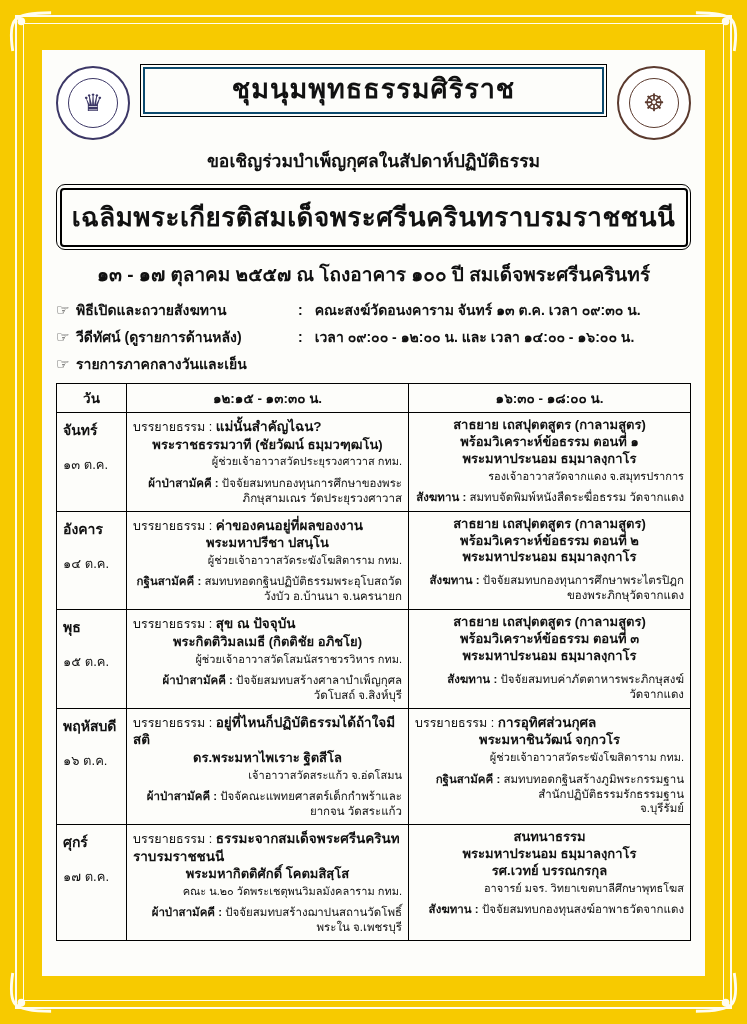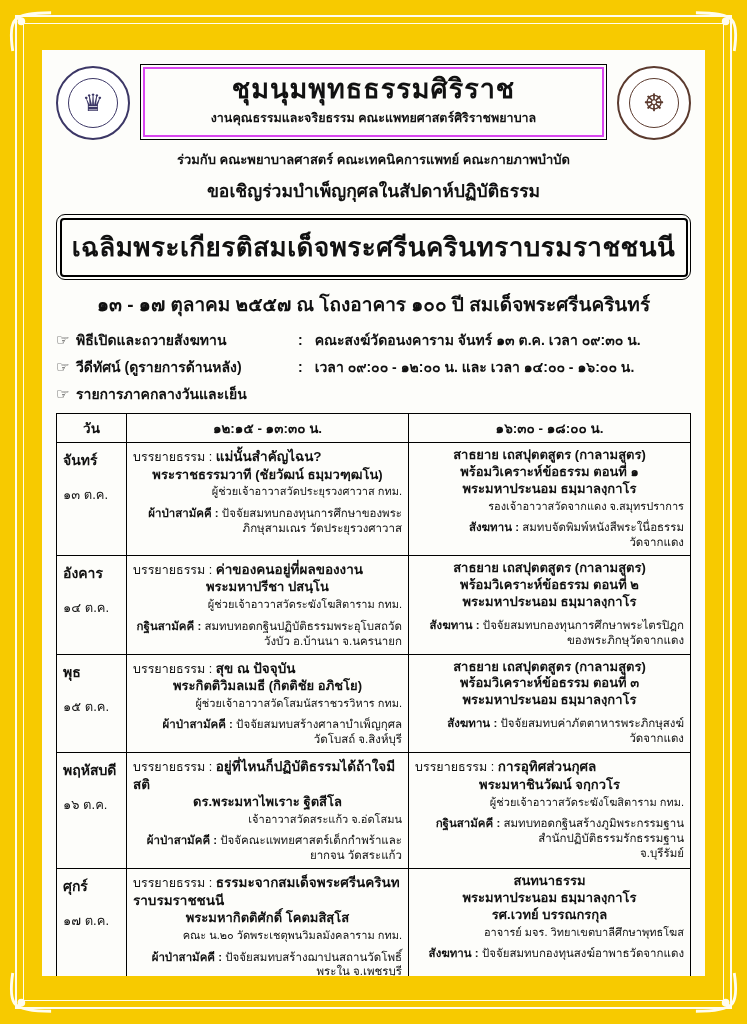--- a/index.html
+++ b/index.html
@@ -38,21 +38,21 @@
   .emblem .inner {
     width: 50px; height: 50px; border-radius: 50%;
     border: 1.5px solid #3c3766;
     display: flex; align-items: center; justify-content: center;
     font-size: 24px; color: #3c3766;
   }
   .emblem.right { border-color: #5b3a2e; }
   .emblem.right .inner { border-color: #5b3a2e; color: #5b3a2e; }
 
   .titlebox { flex: 1; border: 1px solid #000; padding: 2px; margin-top: 6px; }
-  .titlebox .in { border: 2px solid #d946ef; padding: 5px 6px 7px; text-align: center; }
+  .titlebox .in { border: 2px solid #0c4a6e; padding: 5px 6px 7px; text-align: center; }
   .org-title { font-size: 27px; font-weight: bold; letter-spacing: 1px; line-height: 1.15; }
   .org-sub { font-size: 12.5px; font-weight: bold; margin-top: 3px; }
 
   .cohosts { text-align: center; font-size: 13px; font-weight: bold; margin-top: 9px; }
   .invitation { text-align: center; font-size: 17.5px; font-weight: bold; margin-top: 7px; }
 
   .eventbox { border: 1px solid #000; border-radius: 9px; padding: 2.5px; margin-top: 9px; }
   .eventbox .in {
     border: 2.5px solid #000; border-radius: 4px;
     text-align: center; padding: 6px 4px 8px;
@@ -119,31 +119,29 @@
 
     <div class="hdr">
       <div class="emblem left">
         <div class="inner">
           <span>♛</span>
         </div>
       </div>
       <div class="titlebox">
         <div class="in">
           <div class="org-title">ชุมนุมพุทธธรรมศิริราช</div>
-          <div class="org-sub">งานคุณธรรมและจริยธรรม  คณะแพทยศาสตร์ศิริราชพยาบาล</div>
         </div>
       </div>
       <div class="emblem right">
         <div class="inner">
           <span>☸</span>
         </div>
       </div>
     </div>
 
-    <div class="cohosts">ร่วมกับ  คณะพยาบาลศาสตร์   คณะเทคนิคการแพทย์   คณะกายภาพบำบัด</div>
     <div class="invitation">ขอเชิญร่วมบำเพ็ญกุศลในสัปดาห์ปฏิบัติธรรม</div>
 
     <div class="eventbox">
       <div class="in">เฉลิมพระเกียรติสมเด็จพระศรีนครินทราบรมราชชนนี</div>
     </div>
     <div class="eventdate">๑๓ - ๑๗ ตุลาคม ๒๕๕๗  ณ โถงอาคาร ๑๐๐ ปี สมเด็จพระศรีนครินทร์</div>
 
     <div class="infos">
         <div class="info-line">
           <span class="hand">☞</span>
@@ -186,21 +184,21 @@
               <div class="line topic"><span class="lbl">บรรยายธรรม : </span><span class="txt">แม่นั้นสำคัญไฉน?</span></div>
               <div class="line cbold"><span class="txt">พระราชธรรมวาที (ชัยวัฒน์ ธมฺมวฑฺฒโน)</span></div>
               <div class="line csmall"><span class="txt">ผู้ช่วยเจ้าอาวาสวัดประยุรวงศาวาส กทม.</span></div>
               <div class="line donation"><span class="lbl">ผ้าป่าสามัคคี : </span><span class="txt">ปัจจัยสมทบกองทุนการศึกษาของพระภิกษุสามเณร วัดประยุรวงศาวาส</span></div>
             </td>
             <td class="content-cell">
               <div class="line cbold"><span class="txt">สาธยาย เถสปุตตสูตร (กาลามสูตร)</span></div>
               <div class="line cbold"><span class="txt">พร้อมวิเคราะห์ข้อธรรม ตอนที่ ๑</span></div>
               <div class="line cbold"><span class="txt">พระมหาประนอม ธมฺมาลงฺกาโร</span></div>
               <div class="line csmall"><span class="txt">รองเจ้าอาวาสวัดจากแดง จ.สมุทรปราการ</span></div>
-              <div class="line donation"><span class="lbl">สังฆทาน : </span><span class="txt">สมทบจัดพิมพ์หนังสืพระในื่อธรรม วัดจากแดง</span></div>
+              <div class="line donation"><span class="lbl">สังฆทาน : </span><span class="txt">สมทบจัดพิมพ์หนังสืดระฆื่อธรรม วัดจากแดง</span></div>
             </td>
           </tr>
           <tr>
             <td class="day-cell">
               <div class="day-name">อังคาร</div>
               <div class="day-date">๑๔ ต.ค.</div>
             </td>
             <td class="content-cell">
               <div class="line topic"><span class="lbl">บรรยายธรรม : </span><span class="txt">ค่าของคนอยู่ที่ผลของงาน</span></div>
               <div class="line cbold"><span class="txt">พระมหาปรีชา ปสนฺโน</span></div>

